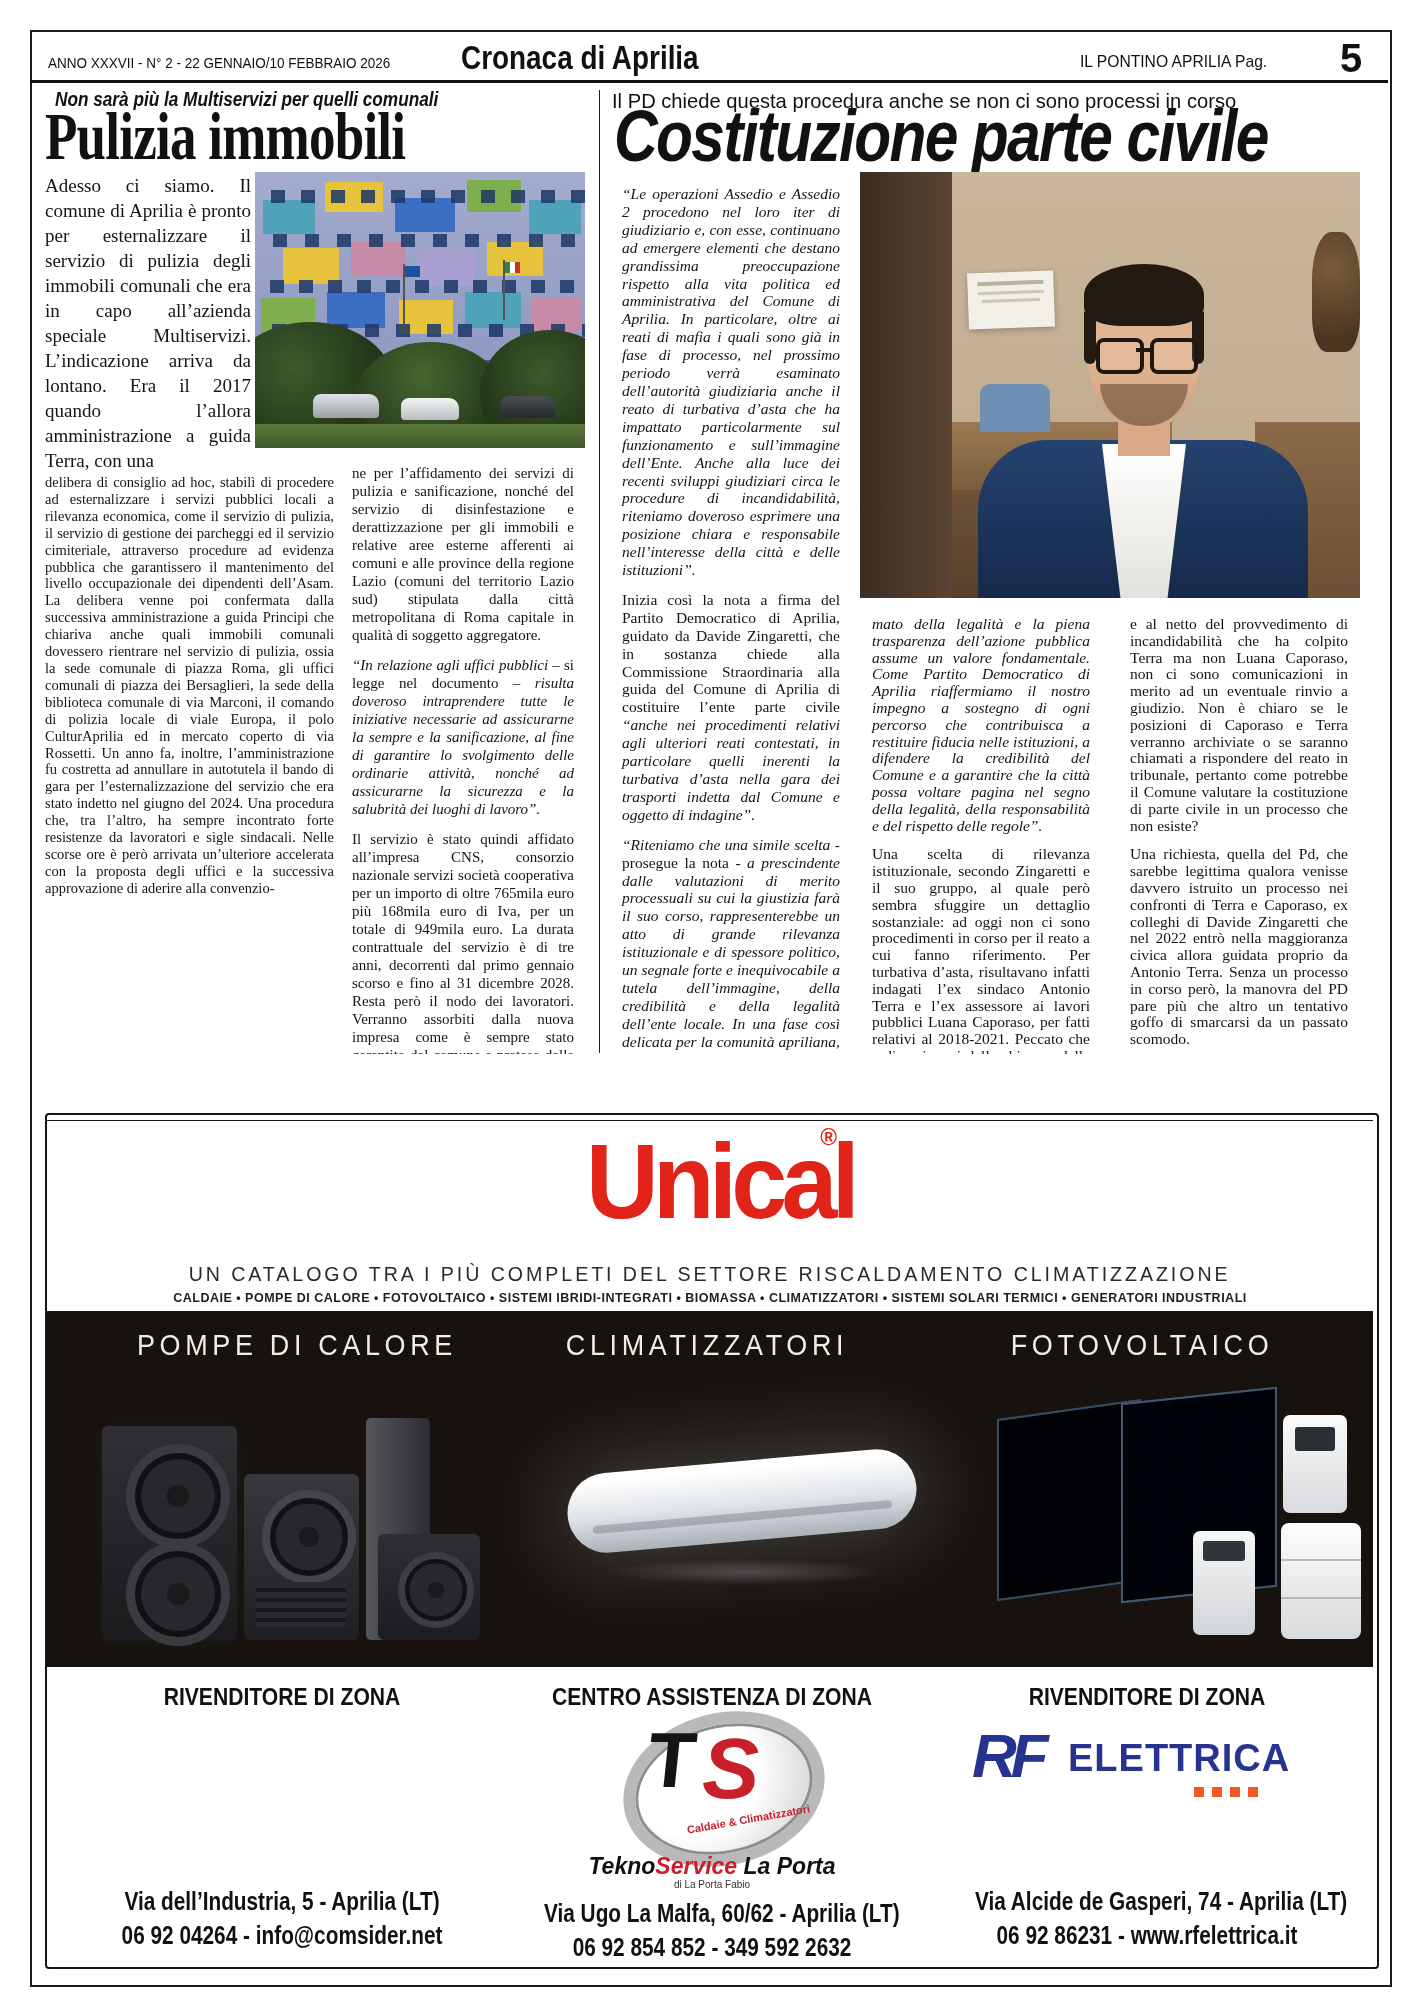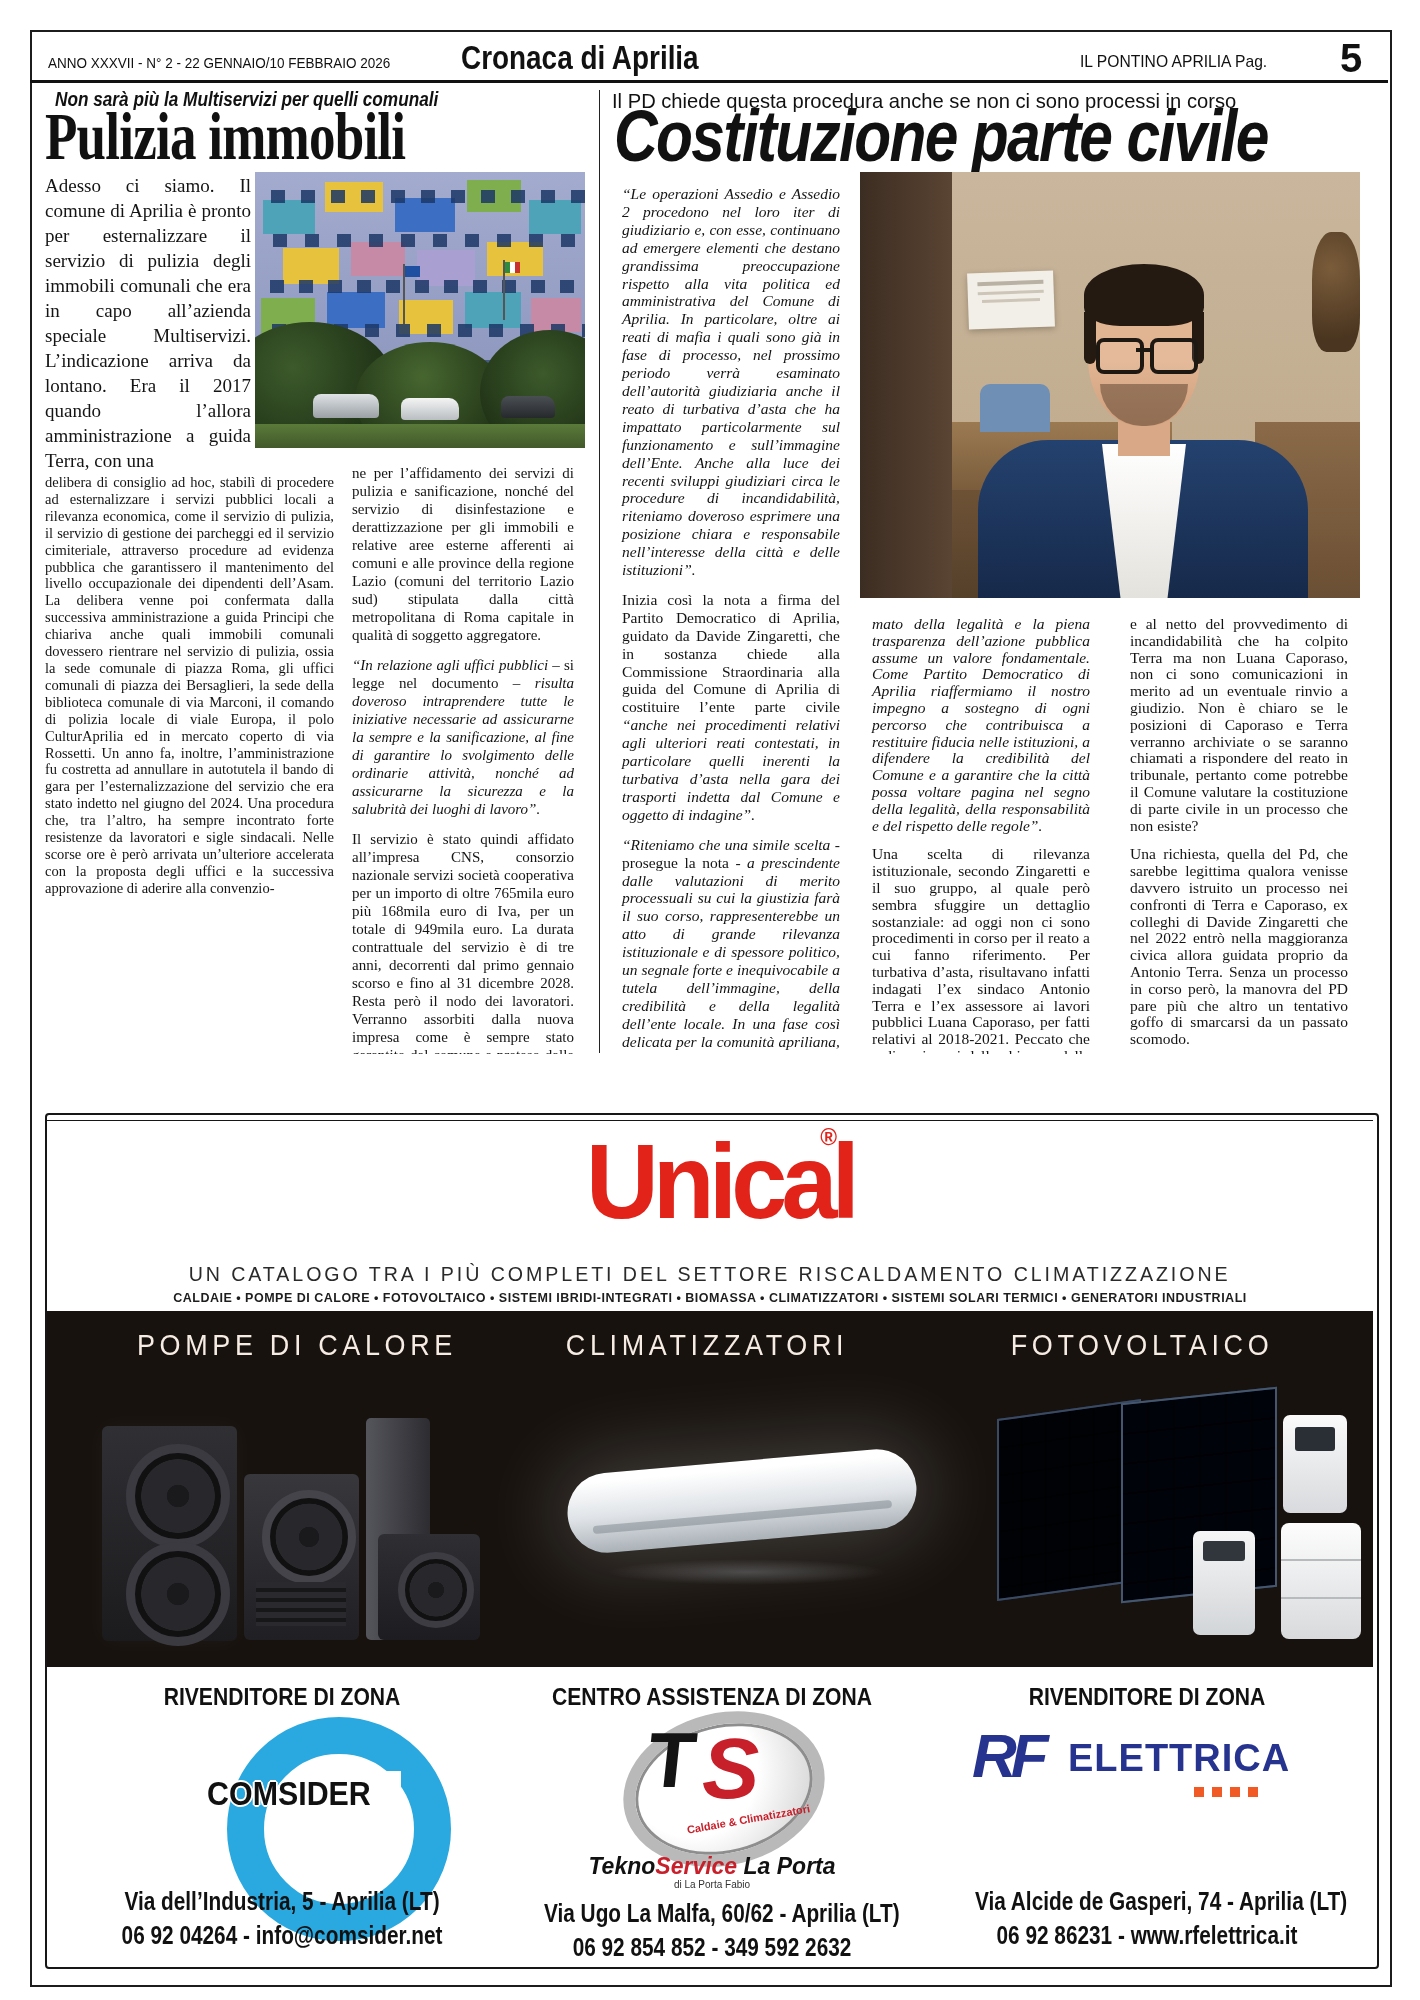--- a/index.html
+++ b/index.html
@@ -211,27 +211,20 @@
           <div class="abs" style="left:0;top:36px;width:80px;height:2px;background:#b8bbbe;"></div>
           <div class="abs" style="left:0;top:74px;width:80px;height:2px;background:#b8bbbe;"></div>
         </div>
       </div>
     </div>
 
     <div class="abs" style="left:0;top:552px;width:1326px;height:296px;background:#fff;">
 
       <div class="abs" style="left:25px;top:0;width:420px;height:296px;">
         <div class="dealer-head abs" style="left:0;top:16px;width:420px;">RIVENDITORE DI ZONA</div>
-        <div class="abs" style="left:95px;top:52px;width:230px;height:152px;">
-          <div class="abs" style="left:60px;top:-2px;width:150px;height:150px;border-radius:50%;border:37px solid #2aa9e0;"></div>
-          <div class="abs" style="left:178px;top:52px;width:56px;height:44px;background:#fff;"></div>
-          <div class="abs sans outline-w" style="left:-28px;top:56px;width:300px;text-align:center;font-weight:bold;font-size:33px;color:#111;">
-            <span class="sqx" style="transform:scaleX(.92);transform-origin:center top;">COMSIDER</span>
-          </div>
-        </div>
         <div class="addr abs" style="left:0;top:218px;width:420px;">Via dell’Industria, 5 - Aprilia (LT)</div>
         <div class="addr abs" style="left:0;top:252px;width:420px;">06 92 04264 - info@comsider.net</div>
       </div>
 
       <div class="abs" style="left:455px;top:0;width:420px;height:296px;">
         <div class="dealer-head abs" style="left:0;top:16px;width:420px;">CENTRO ASSISTENZA DI ZONA</div>
         <div class="abs" style="left:110px;top:46px;width:200px;height:160px;">
           <div class="abs" style="left:10px;top:0;width:180px;height:128px;border-radius:50%;border:12px solid #b9b9b9;background:radial-gradient(circle at 35% 30%,#ffffff 45%,#dcdcdc 80%);transform:rotate(-14deg);box-shadow:inset 0 0 0 3px #8e8e8e;"></div>
           <div class="abs sans" style="left:36px;top:8px;font-size:78px;font-weight:bold;color:#141414;transform:skewX(-6deg);line-height:1;">T</div>
           <div class="abs sans it" style="left:90px;top:12px;font-size:86px;font-weight:bold;color:#c8202b;line-height:1;">S</div>

